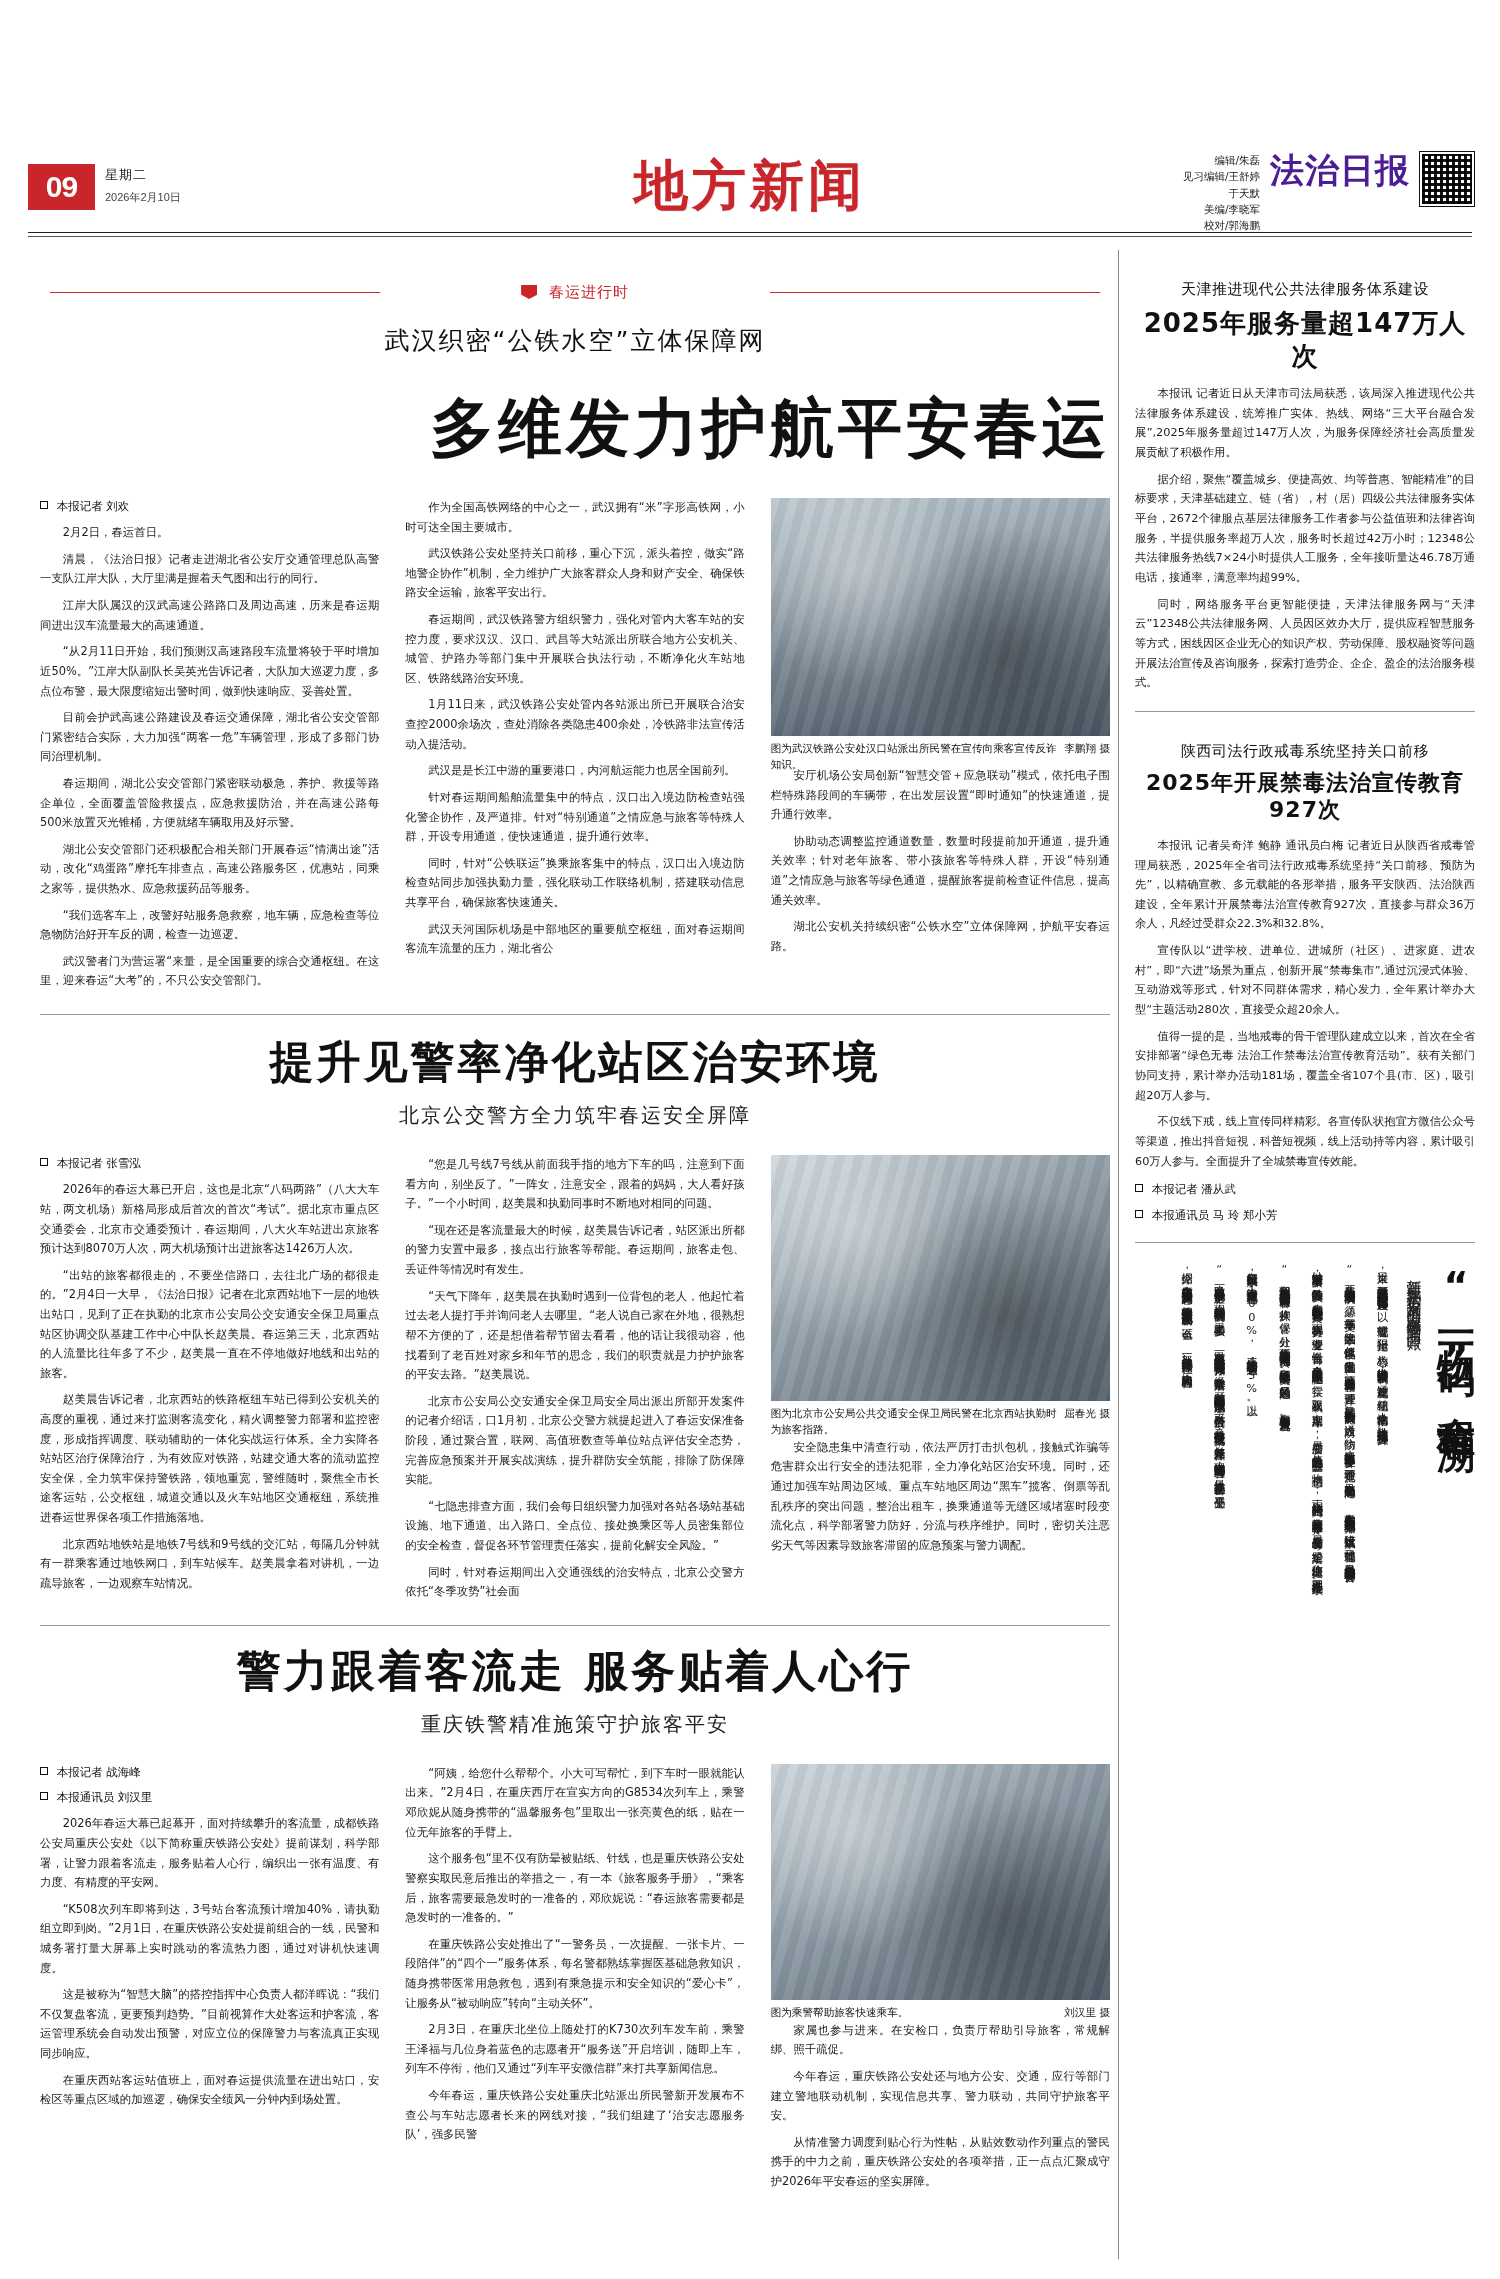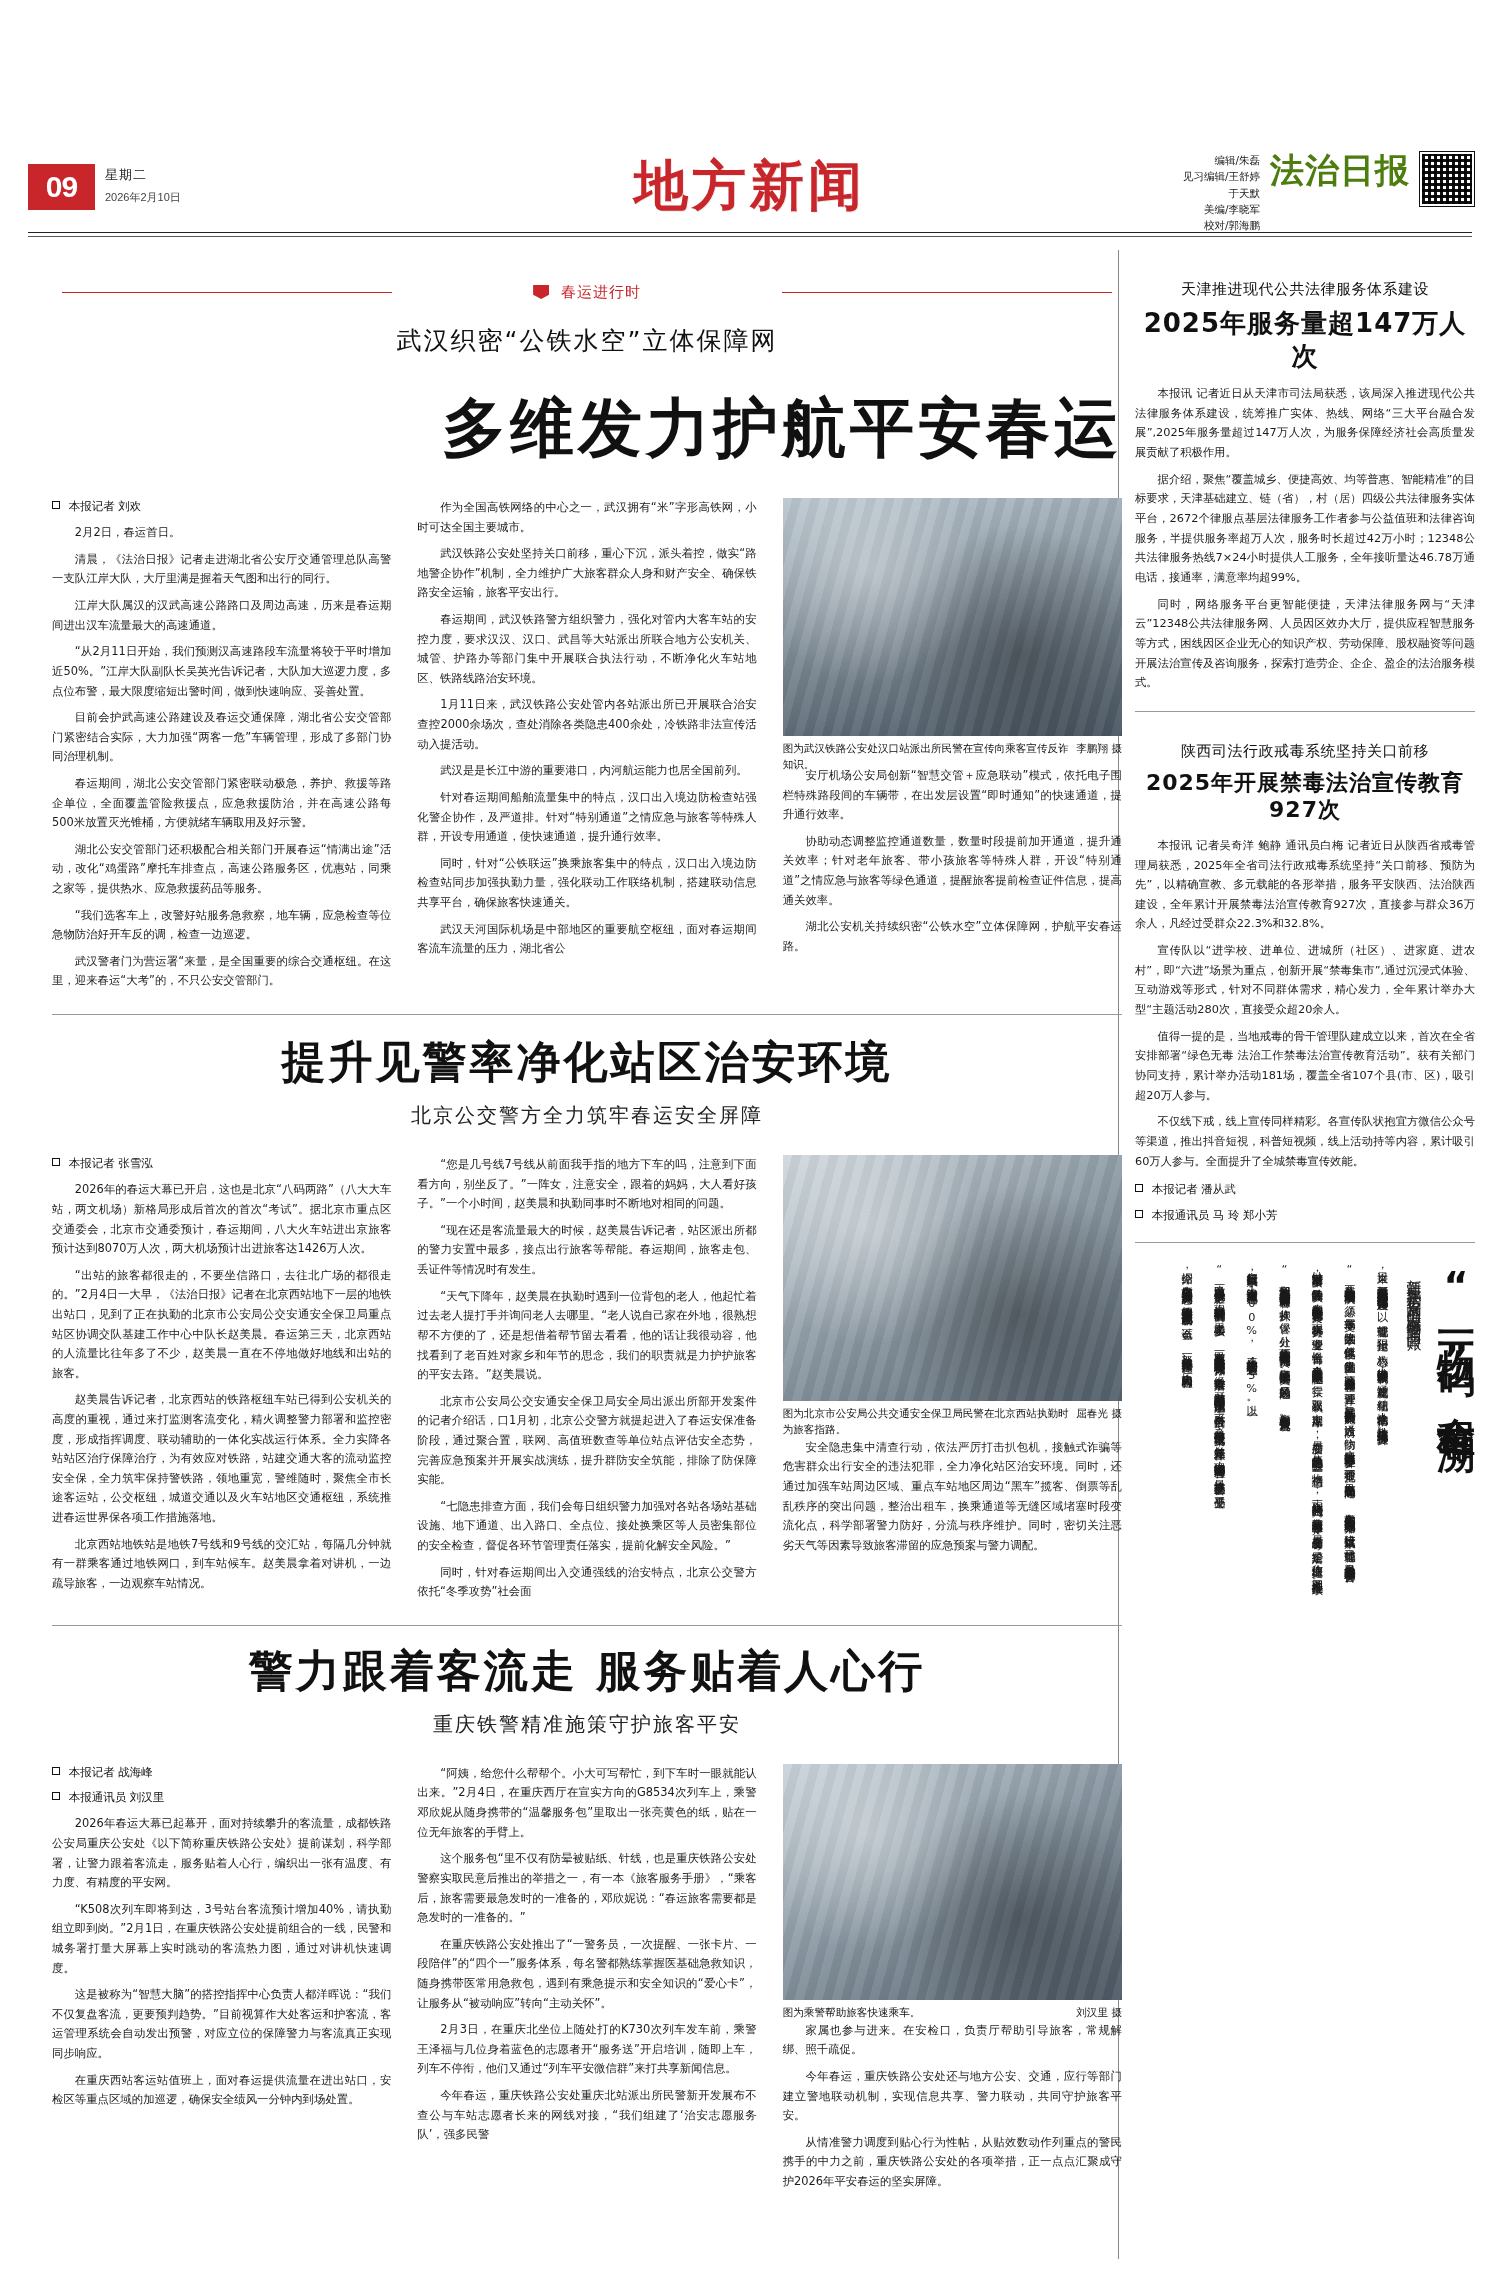--- a/index.html
+++ b/index.html
@@ -54,21 +54,21 @@
     position:absolute; right:26px; top:148px;
     display:flex; align-items:flex-start; gap:10px;
   }
   .credits {
     font-size:10.5px; line-height:1.55; color:#222; text-align:right;
     font-family:"DejaVu Sans", sans-serif;
     padding-top:4px;
   }
   .logo-zone { text-align:right; }
   .logo-zone .logo {
-    font-size:34px; font-weight:bold; color:#4d7c0f; letter-spacing:1px;
+    font-size:34px; font-weight:bold; color:#4c1d95; letter-spacing:1px;
     font-family:"DejaVu Serif", serif;
     white-space:nowrap;
   }
   .qr {
     width:54px; height:54px; margin-top:4px;
     background:
       repeating-linear-gradient(0deg, #111 0 3px, #fff 3px 6px),
       repeating-linear-gradient(90deg, #111 0 3px, #fff 3px 6px);
     background-blend-mode:multiply;
     border:2px solid #fff;
@@ -84,21 +84,21 @@
     position:absolute; left:28px; top:236px; width:1444px;
     border-top:0.7px solid #555;
   }
   .vrule {
     position:absolute; top:250px; bottom:20px;
     border-left:0.8px solid #888;
   }
 
   
   .left-zone {
-    position:absolute; left:52px; top:250px; width:1070px; bottom:18px;
+    position:absolute; left:40px; top:250px; width:1070px; bottom:18px;
   }
   .right-zone {
     position:absolute; left:1135px; top:250px; width:340px; bottom:18px;
   }
 
   
   .banner-tag {
     text-align:center; margin-top:32px; position:relative;
   }
   .banner-tag:before, .banner-tag:after {

